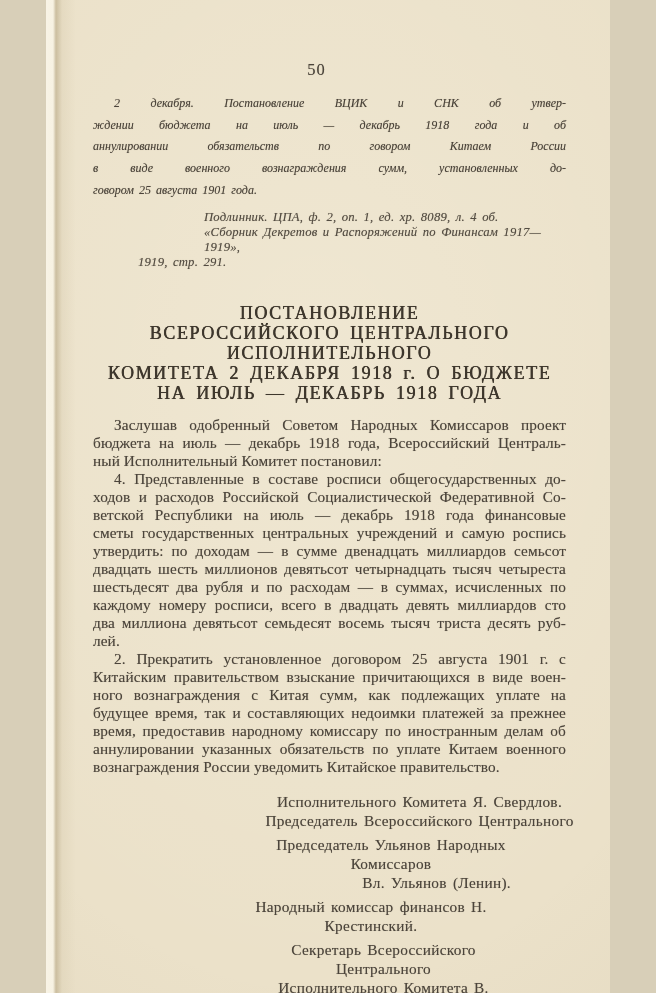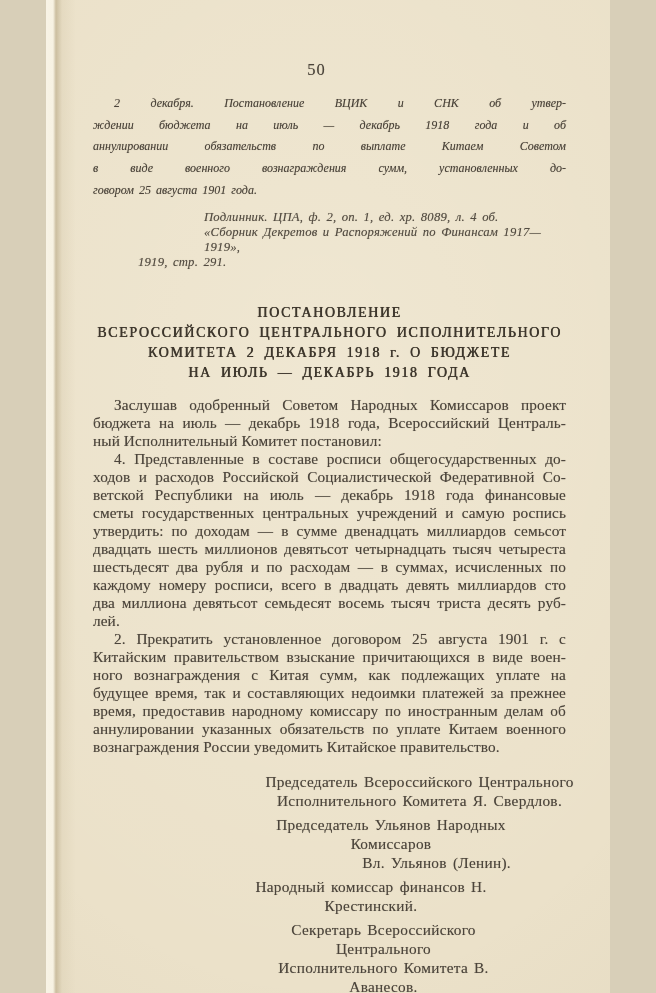--- a/index.html
+++ b/index.html
@@ -54,21 +54,21 @@
     color: #534c42;
     letter-spacing: 0.2px;
     word-spacing: 2px;
   }
   .source .line { padding-left: 66px; }
   .source .line.last { padding-left: 0; }
 
   .title {
     margin-top: 33px;
     text-align: center;
-    font-size: 14px;
+    font-size: 18px;
     line-height: 20px;
     letter-spacing: 1.6px;
     word-spacing: 4px;
     color: #3e372d;
   }
   .title .line { text-shadow: 0.4px 0 0 currentColor, 0 0 0.7px rgba(80,70,55,0.45); }
 
   .body-text {
     margin-top: 13px;
     font-size: 15.3px;
@@ -106,21 +106,21 @@
 </head>
 <body>
 
 <div class="page">
 
   <div class="top-num">50</div>
 
   <div class="summary just indent">
       <div class="line">2 декабря. Постановление ВЦИК и СНК об утвер-</div>
       <div class="line">ждении бюджета на июль — декабрь 1918 года и об</div>
-      <div class="line">аннулировании обязательств по выплате Китаем Советом</div>
+      <div class="line">аннулировании обязательств по говором Китаем России</div>
       <div class="line">в виде военного вознаграждения сумм, установленных до-</div>
       <div class="line last">говором 25 августа 1901 года.</div>
     </div>
 
   <div class="source">
       <div class="line">Подлинник. ЦПА, ф. 2, оп. 1, ед. хр. 8089, л. 4 об.</div>
       <div class="line">«Сборник Декретов и Распоряжений по Финансам 1917—1919»,</div>
       <div class="line last">1919, стр. 291.</div>
     </div>
 
@@ -155,22 +155,22 @@
         <div class="line">ного вознаграждения с Китая сумм, как подлежащих уплате на</div>
         <div class="line">будущее время, так и составляющих недоимки платежей за прежнее</div>
         <div class="line">время, предоставив народному комиссару по иностранным делам об</div>
         <div class="line">аннулировании указанных обязательств по уплате Китаем военного</div>
         <div class="line last">вознаграждения России уведомить Китайское правительство.</div>
       </div>
   </div>
 
   <div class="sigs">
     <div class="sig sig-1">
+        <div class="line last">Исполнительного Комитета Я. Свердлов.</div>
         <div class="line">Председатель Всероссийского Центрального</div>
-        <div class="line last">Исполнительного Комитета Я. Свердлов.</div>
       </div>
     <div class="sig sig-2">
         <div class="line">Председатель Ульянов Народных Комиссаров</div>
         <div class="line last">Вл. Ульянов (Ленин).</div>
       </div>
     <div class="sig sig-3">
         <div class="line last">Народный комиссар финансов Н. Крестинский.</div>
       </div>
     <div class="sig sig-4">
         <div class="line">Секретарь Всероссийского Центрального</div>

